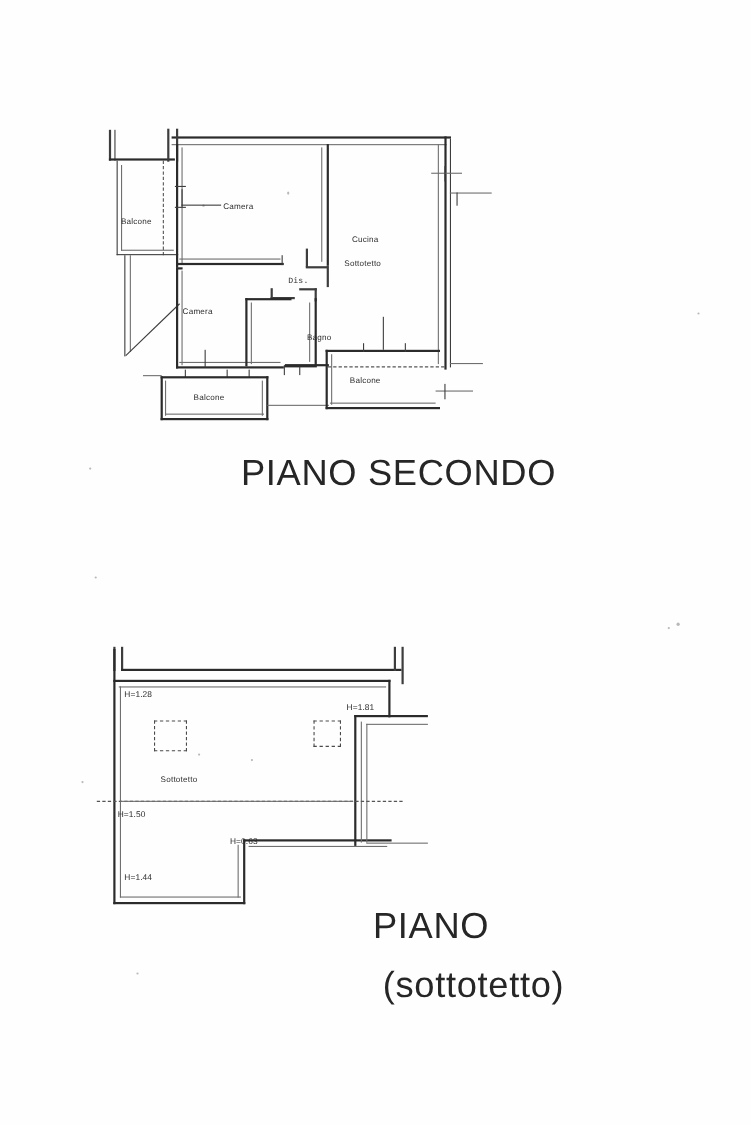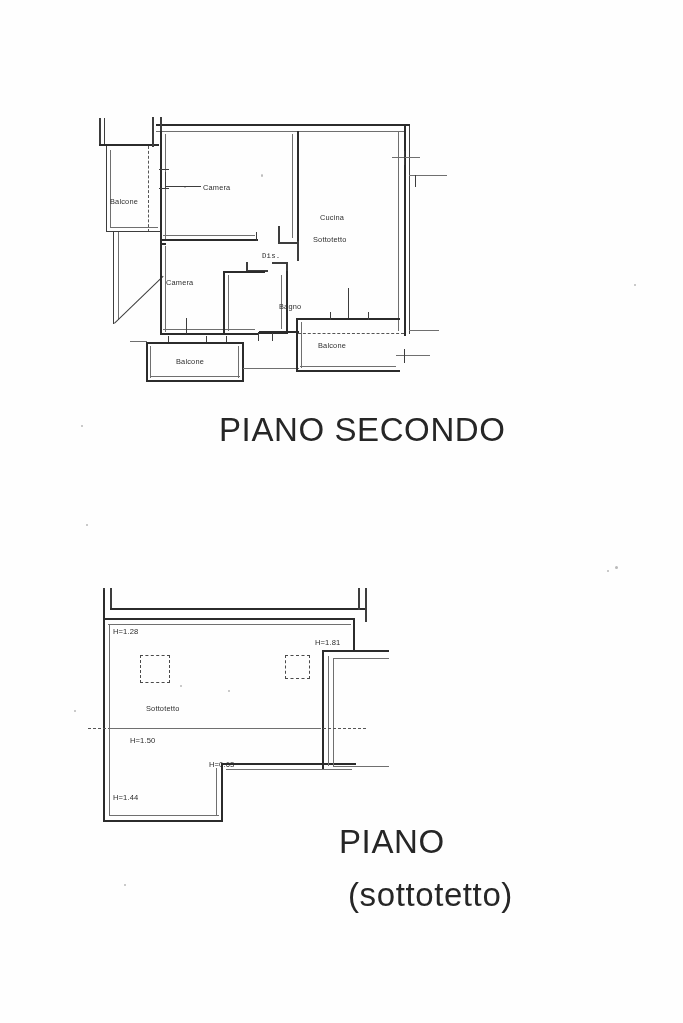--- a/index.html
+++ b/index.html
@@ -237,21 +237,21 @@
 
     <div class="dashed-h" style="left:88px; top:728px; width:278px;"></div>
     <div class="hairline" style="left:109px; top:728px; width:212px; height:1px;"></div>
 
     <div class="skylight" style="left:140px; top:655px; width:28px; height:26px;"></div>
     <div class="skylight" style="left:285px; top:655px; width:23px; height:22px;"></div>
 
     <div class="h-label" style="left:113px; top:627px;">H=1.28</div>
     <div class="h-label" style="left:315px; top:638px;">H=1.81</div>
     <div class="room-label" style="left:146px; top:704px;">Sottotetto</div>
-    <div class="h-label" style="left:130px; top:736px;text-align:right;">H=1.50</div>
+    <div class="h-label" style="left:107px; top:736px;text-align:right;">H=1.50</div>
     <div class="h-label" style="left:209px; top:760px;">H=0.63</div>
     <div class="h-label" style="left:113px; top:793px;">H=1.44</div>
 
     <div class="speck" style="left:180px; top:685px; width:2px; height:2px;"></div>
     <div class="speck" style="left:228px; top:690px; width:2px; height:2px;"></div>
 
     <div class="plan-title" style="left:339px; top:823px;">PIANO</div>
     <div class="plan-title" style="left:348px; top:876px;">(sottotetto)</div>
   </div>
 

